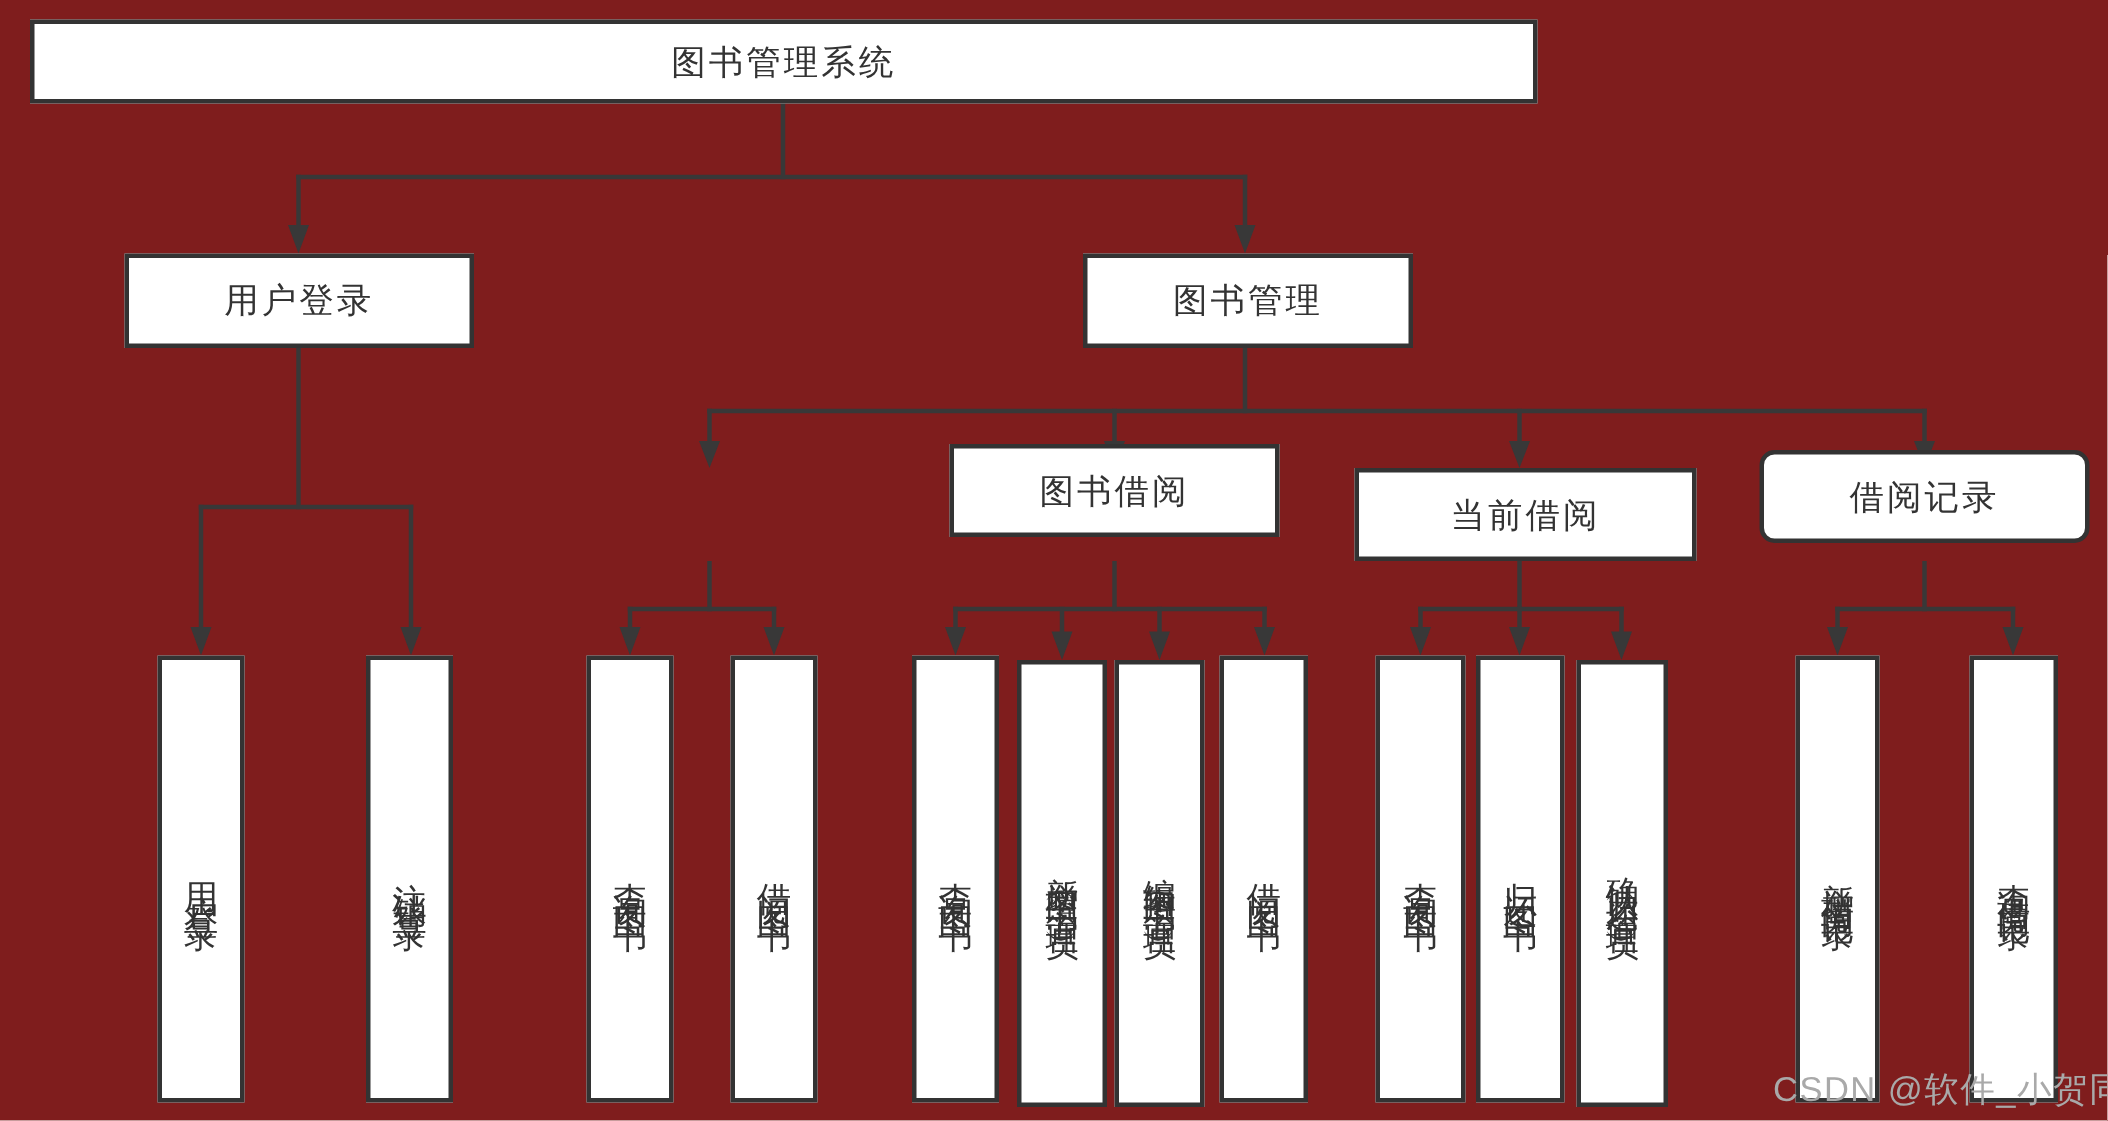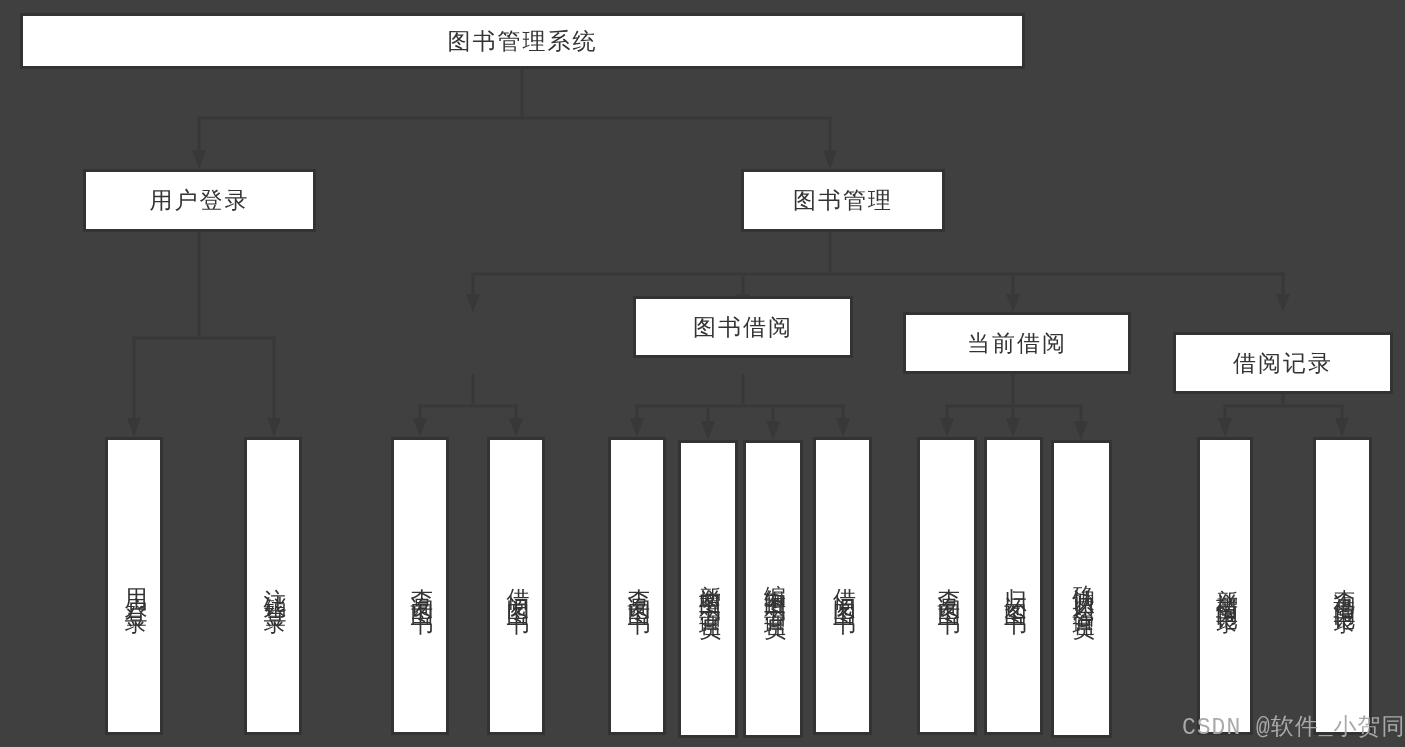--- a/index.html
+++ b/index.html
@@ -1,21 +1,21 @@
 <!DOCTYPE html>
 <html><head>
 <meta charset="utf-8">
 <style>
   html, body { margin: 0; padding: 0; background: #ffffff; }
   .stage {
     position: relative;
     width: 1405px;
     height: 747px;
-    background: #404040;
-    font-family: Liberation Mono, monospace;
+    background: #7f1d1d;
+    font-family: Liberation Sans, sans-serif;
     overflow: hidden;
   }
   .wires {
     position: absolute;
     left: 0; top: 0;
     width: 1405px; height: 747px;
     pointer-events: none;
   }
   .box {
     position: absolute;
@@ -121,31 +121,31 @@
     </g>
   </svg>
 
   <div class="box hnode" style="left:20px; top:13px; width:1005px; height:56px;">
     <span>图书管理系统</span>
   </div>
 
   <div class="box hnode" style="left:83px; top:169px; width:233px; height:63px;">
     <span>用户登录</span>
   </div>
-  <div class="box hnode" style="left:741px; top:169px; width:204px; height:63px;">
+  <div class="box hnode" style="left:722px; top:169px; width:220px; height:63px;">
     <span>图书管理</span>
   </div>
 
   <div class="box hnode" style="left:633px; top:296px; width:220px; height:62px;">
     <span>图书借阅</span>
   </div>
   <div class="box hnode" style="left:903px; top:312px; width:228px; height:62px;">
     <span>当前借阅</span>
   </div>
-  <div class="box hnode" style="left:1173px; top:332px; width:220px; height:62px;">
+  <div class="box hnode" style="left:1173px; top:300px; width:220px; height:62px;border-radius:10px;">
     <span>借阅记录</span>
   </div>
 
   <div class="box leaf" style="left:105px; top:437px; width:58px; height:298px;">
     <span>用户登录</span>
   </div>
   <div class="box leaf" style="left:244px; top:437px; width:58px; height:298px;">
     <span>注销登录</span>
   </div>
 

